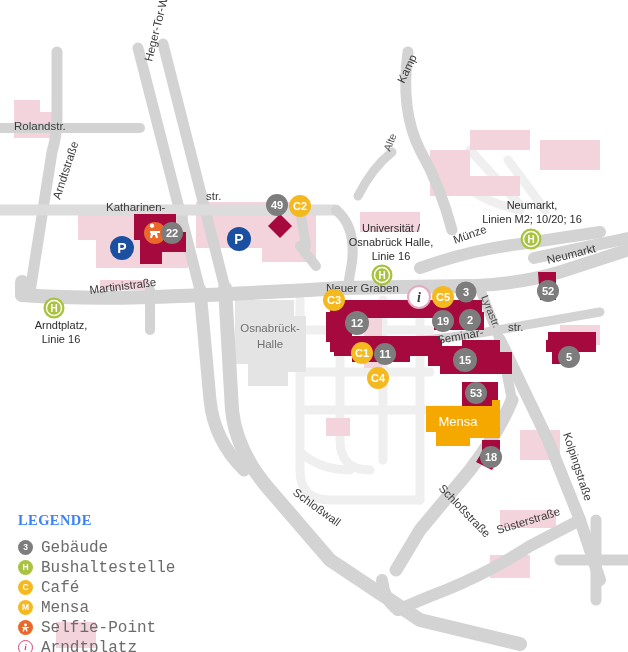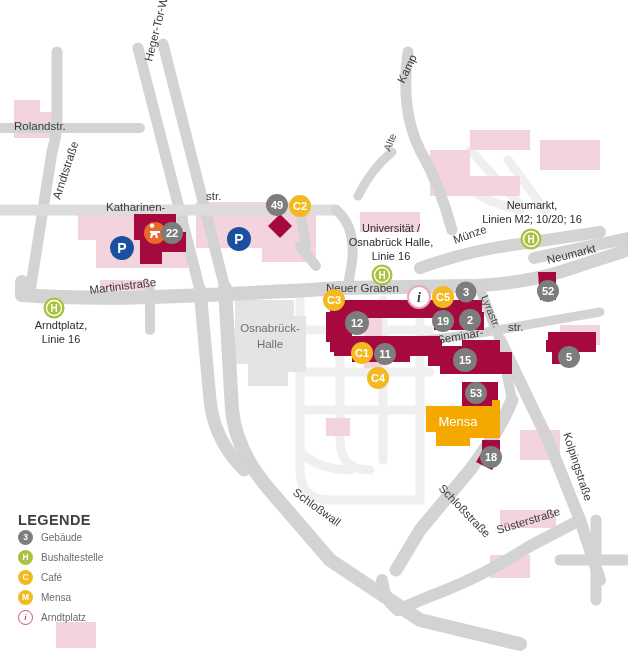--- a/index.html
+++ b/index.html
@@ -37,29 +37,29 @@
   .mensa-text{
     font-family:"Liberation Sans", sans-serif;
     font-size:13px;fill:#ffffff;text-anchor:middle;font-weight:400;
   }
 
   
   #legend{
     position:absolute;left:18px;top:512px;width:215px;
   }
   #legend-title{
-    font-size:14.5px;font-weight:bold;color:#404040;
-    letter-spacing:0.4px;
-    font-family:Liberation Sans, sans-serif;
+    font-size:14.5px;font-weight:bold;color:#3b82f6;
+    letter-spacing:0.4px;margin-bottom:9px;
+    font-family:Liberation Serif, serif;
   }
   .legend-row{
     display:flex;align-items:center;gap:8px;height:19px;margin-bottom:1px;
   }
   .legend-label{
-    font-size:10px;color:#6b6b6b;font-family:Liberation Sans, sans-serif;
+    font-size:16px;color:#6b6b6b;font-family:Liberation Mono, monospace;
   }
   .lg-icon{
     width:15px;height:15px;border-radius:50%;
     display:flex;align-items:center;justify-content:center;
     font-size:8.5px;font-weight:bold;color:#fff;flex:0 0 15px;
     font-family:"Liberation Sans", sans-serif;line-height:1;
   }
   .lg-gebaeude{background:#7d7d7d;}
   .lg-bus{background:#a9c23f;color:#ffffff;}
   .lg-cafe{background:#f5b920;}
@@ -364,18 +364,27 @@
   <div class="legend-row">
     <span class="lg-icon lg-cafe">C</span>
     <span class="legend-label">Café</span>
   </div>
 
   <div class="legend-row">
     <span class="lg-icon lg-mensa">M</span>
     <span class="legend-label">Mensa</span>
   </div>
 
+  <div class="legend-row">
+    <span class="lg-icon lg-selfie">
+      <svg width="9" height="9" viewBox="0 0 12 12">
+        <circle cx="6" cy="2.6" r="1.9" fill="#ffffff"></circle>
+        <path d="M1.5,5.2 h9 v1.6 h-2.6 l0.9,4.4 h-1.7 l-0.8,-2.6 h-1.6 l-0.8,2.6 h-1.7 l0.9,-4.4 h-1.6 z" fill="#ffffff"></path>
+      </svg>
+    </span>
+    <span class="legend-label">Selfie-Point</span>
+  </div>
 
   <div class="legend-row">
     <span class="lg-icon lg-info">i</span>
     <span class="legend-label">Arndtplatz</span>
   </div>
 </div>
 
 </body></html>

